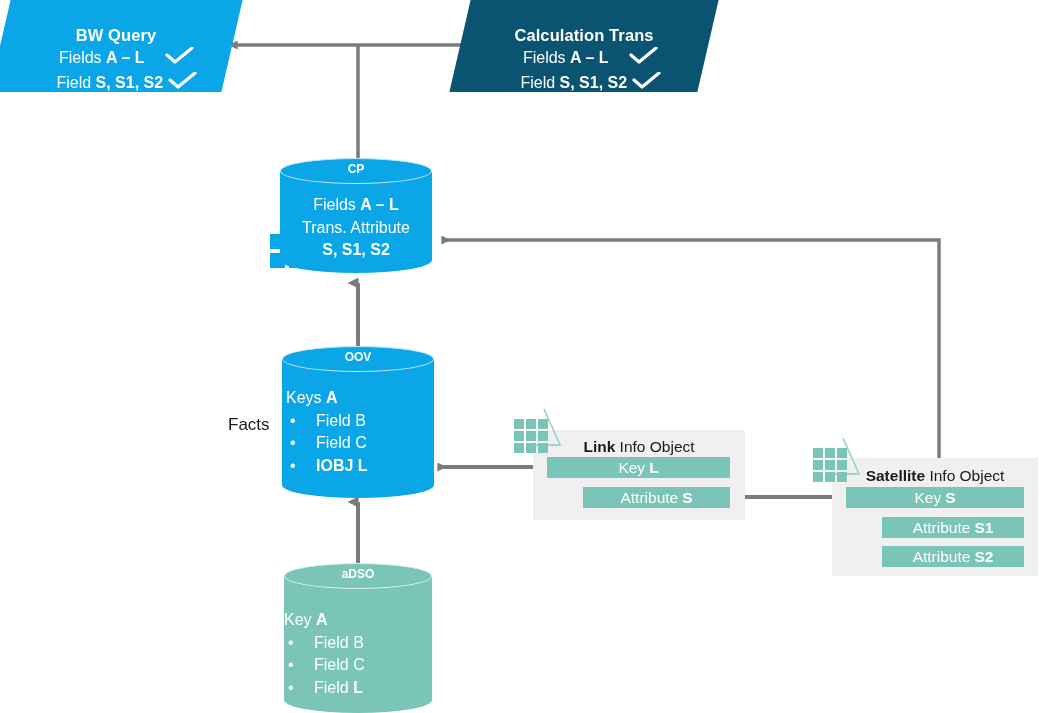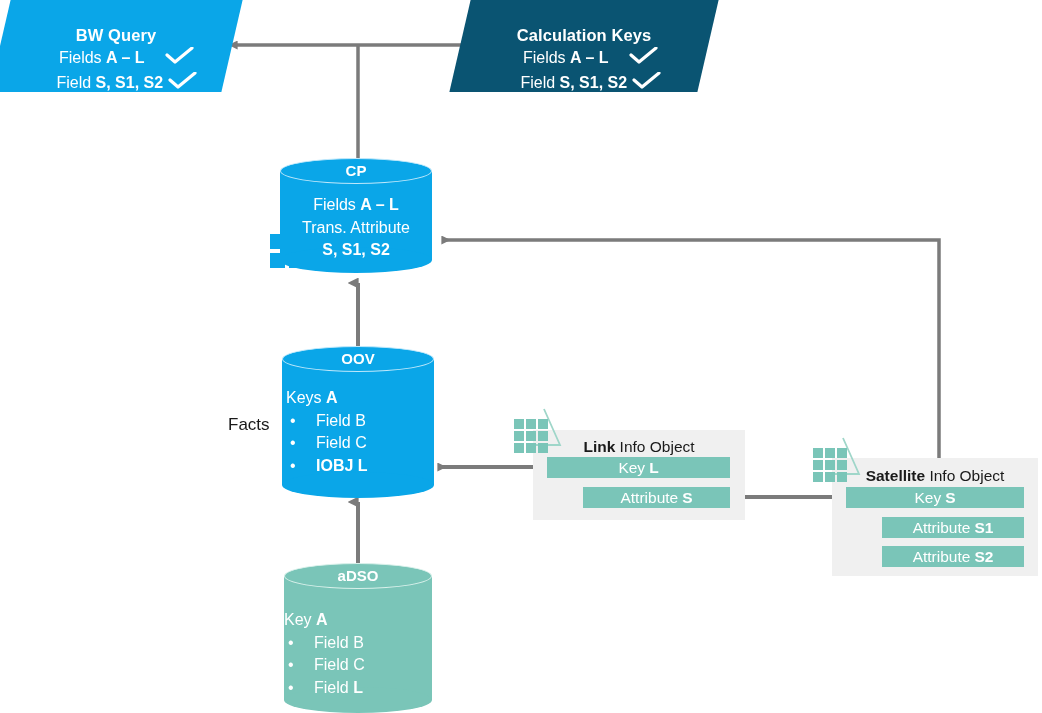--- a/index.html
+++ b/index.html
@@ -75,21 +75,21 @@
     left: 0;
     width: 100%;
     border-radius: 50%;
   }
   .cyl .label {
     position: absolute;
     width: 100%;
     text-align: center;
     color: #ffffff;
     font-weight: bold;
-    font-size: 15px;
+    font-size: 12px;
     z-index: 5;
   }
   .cyl .lines {
     position: absolute;
     width: 100%;
     color: #ffffff;
     z-index: 5;
     font-size: 16px;
     line-height: 22.5px;
   }
@@ -226,21 +226,21 @@
             <path d="M2,8 L10,15 L27,1" fill="none" stroke="#ffffff" stroke-width="3.2" stroke-linecap="round" stroke-linejoin="round"></path>
           </svg>
         </span>
       </div>
     </div>
   </div>
 
   <div class="abs banner" style="left:460px; top:0px; width:248px; height:92px;">
     <div class="shape" style="background:#0a5472;"></div>
     <div class="content">
-      <div class="banner-title">Calculation Keys</div>
+      <div class="banner-title">Calculation Trans</div>
       <div class="banner-row" style="padding-left:14px;">
         <span>Fields </span><b>A – L</b>
         <span class="check" style="margin-left:16px;">
           <svg width="30" height="18" viewBox="0 0 30 18">
             <path d="M2,8 L10,15 L27,1" fill="none" stroke="#ffffff" stroke-width="3.2" stroke-linecap="round" stroke-linejoin="round"></path>
           </svg>
         </span>
       </div>
       <div class="banner-row" style="padding-left:14px;">
         <span>Field </span><b>S, S1, S2</b>

